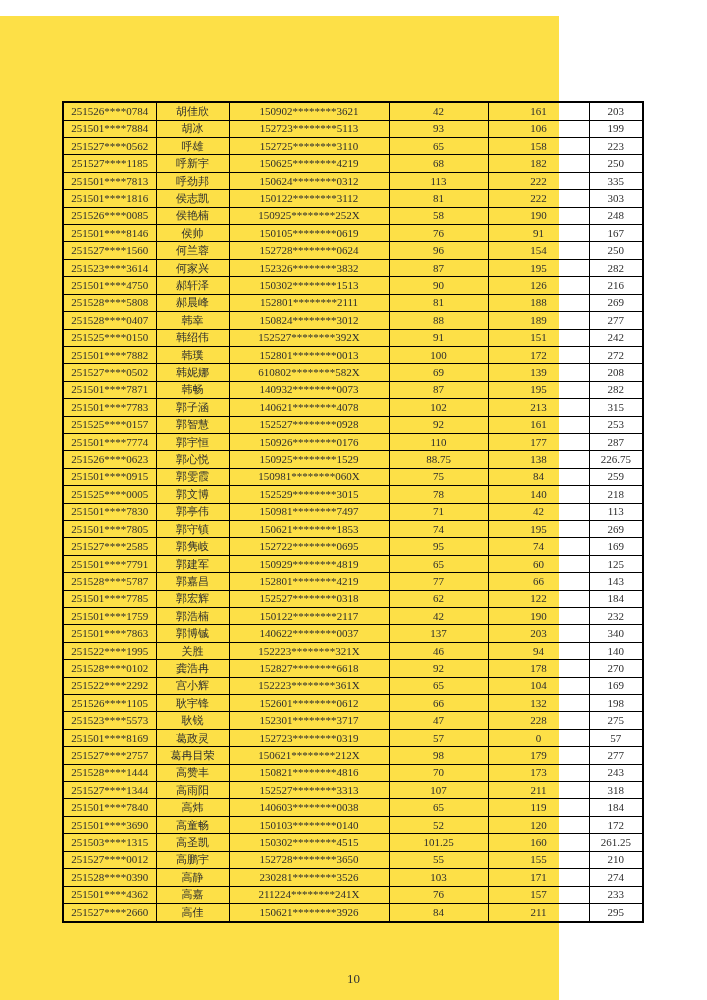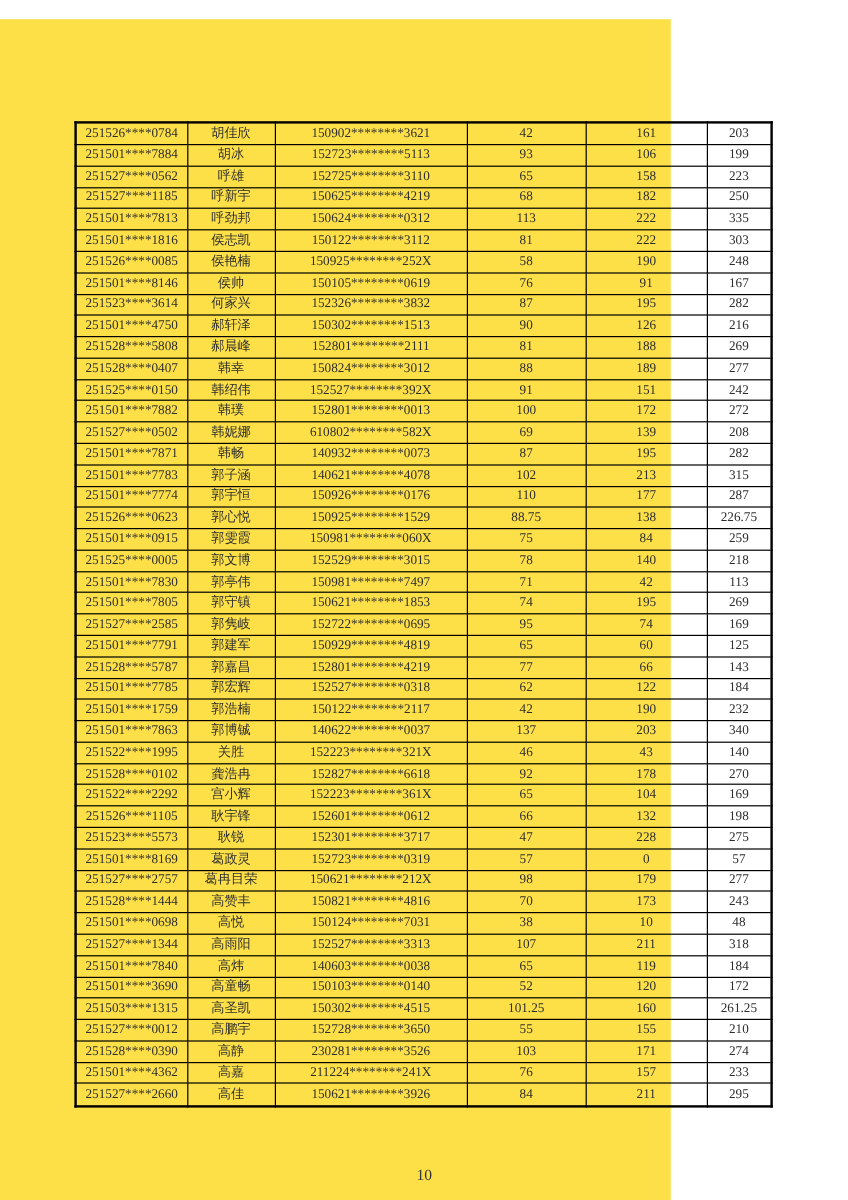--- a/index.html
+++ b/index.html
@@ -119,20 +119,28 @@
         </tr>
         <tr>
           <td>251501****8146</td>
           <td>侯帅</td>
           <td>150105********0619</td>
           <td>76</td>
           <td>91</td>
           <td>167</td>
         </tr>
         <tr>
+          <td>251527****1560</td>
+          <td>何兰蓉</td>
+          <td>152728********0624</td>
+          <td>96</td>
+          <td>154</td>
+          <td>250</td>
+        </tr>
+        <tr>
           <td>251523****3614</td>
           <td>何家兴</td>
           <td>152326********3832</td>
           <td>87</td>
           <td>195</td>
           <td>282</td>
         </tr>
         <tr>
           <td>251501****4750</td>
           <td>郝轩泽</td>
@@ -191,20 +199,28 @@
         </tr>
         <tr>
           <td>251501****7783</td>
           <td>郭子涵</td>
           <td>140621********4078</td>
           <td>102</td>
           <td>213</td>
           <td>315</td>
         </tr>
         <tr>
+          <td>251525****0157</td>
+          <td>郭智慧</td>
+          <td>152527********0928</td>
+          <td>92</td>
+          <td>161</td>
+          <td>253</td>
+        </tr>
+        <tr>
           <td>251501****7774</td>
           <td>郭宇恒</td>
           <td>150926********0176</td>
           <td>110</td>
           <td>177</td>
           <td>287</td>
         </tr>
         <tr>
           <td>251526****0623</td>
           <td>郭心悦</td>
@@ -291,21 +307,21 @@
           <td>140622********0037</td>
           <td>137</td>
           <td>203</td>
           <td>340</td>
         </tr>
         <tr>
           <td>251522****1995</td>
           <td>关胜</td>
           <td>152223********321X</td>
           <td>46</td>
-          <td>43</td>
+          <td>94</td>
           <td>140</td>
         </tr>
         <tr>
           <td>251528****0102</td>
           <td>龚浩冉</td>
           <td>152827********6618</td>
           <td>92</td>
           <td>178</td>
           <td>270</td>
         </tr>
@@ -351,28 +367,20 @@
         </tr>
         <tr>
           <td>251528****1444</td>
           <td>高赞丰</td>
           <td>150821********4816</td>
           <td>70</td>
           <td>173</td>
           <td>243</td>
         </tr>
         <tr>
-          <td>251501****0698</td>
-          <td>高悦</td>
-          <td>150124********7031</td>
-          <td>38</td>
-          <td>10</td>
-          <td>48</td>
-        </tr>
-        <tr>
           <td>251527****1344</td>
           <td>高雨阳</td>
           <td>152527********3313</td>
           <td>107</td>
           <td>211</td>
           <td>318</td>
         </tr>
         <tr>
           <td>251501****7840</td>
           <td>高炜</td>

